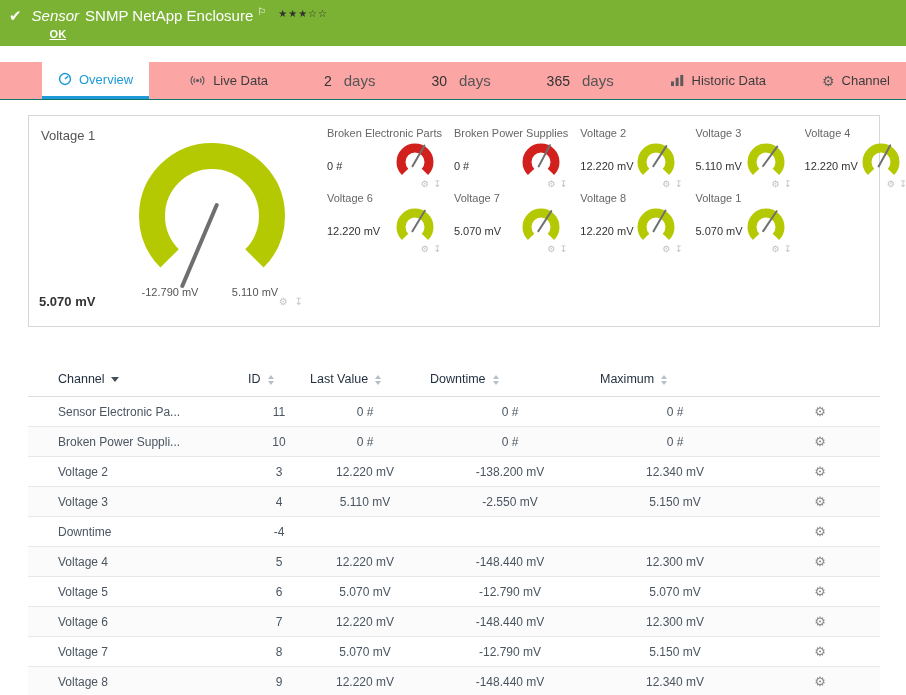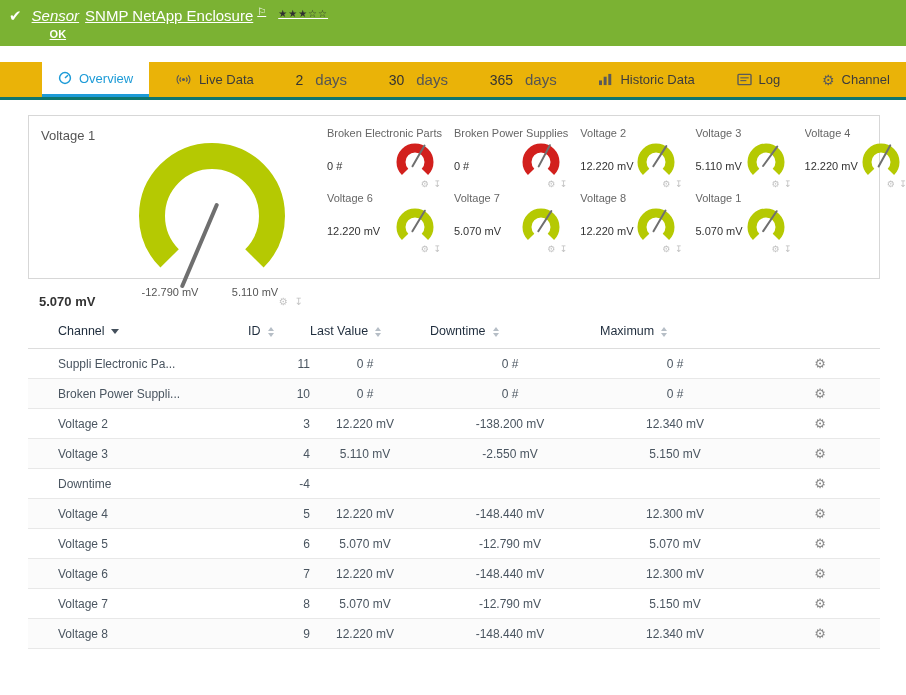--- a/index.html
+++ b/index.html
@@ -12,41 +12,41 @@
   *{box-sizing:border-box;margin:0;padding:0;}
   html,body{width:906px;height:695px;overflow:hidden;background:#fff;
     font-family:"Liberation Sans", sans-serif;}
   .page{width:906px;height:695px;position:relative;background:#fff;}
 
   
   .statusbar{height:46px;background:var(--status_green);display:flex;align-items:flex-start;
     padding:7px 0 0 9px;color:#fff;}
   .check{font-size:15px;color:#fff;line-height:18px;}
   .titleblock{margin-left:10px;}
-  .titleline{display:flex;align-items:baseline;text-decoration:underline;}
+  .titleline{display:flex;align-items:baseline;}
   .kind{font-style:italic;font-size:15px;}
   .sensor-name{font-size:15px;margin-left:6px;}
   .flag{font-size:10px;margin-left:4px;position:relative;top:-6px;}
   .stars{font-size:10px;color:#313131;margin-left:12px;letter-spacing:1px;position:relative;top:-4px;}
   .status-ok{font-size:11px;font-weight:bold;margin:4px 0 0 18px;text-decoration:underline;}
 
   
-  .tabs{margin-top:16px;height:38px;background:#eab308;border-bottom:3px solid #0f766e;
+  .tabs{margin-top:16px;height:38px;background:#fca5a5;border-bottom:1px solid #0f766e;
     display:flex;justify-content:space-between;padding-left:42px;}
   .tab{display:flex;align-items:center;gap:7px;padding:0 16px;font-size:13px;color:#3c3c3c;
     cursor:pointer;white-space:nowrap;}
   .tab .ticon{display:inline-flex;color:#5a5a5a;}
   .tab.active{color:var(--accent_blue);background:#fff;border-bottom:3px solid var(--accent_blue);}
   .tab.active .ticon{color:var(--accent_blue);}
   .tnum{font-size:14px;color:#333;}
   .tunit{font-size:15px;color:#555;margin-left:5px;}
   .gearglyph{font-size:14px;line-height:1;}
 
   
-  .gauge-panel{margin:15px 26px 0 28px;height:164px;border:1px solid #d7d7d7;background:#fff;
+  .gauge-panel{margin:15px 26px 0 28px;height:212px;border:1px solid #d7d7d7;background:#fff;
     display:flex;}
   .big-gauge{width:288px;position:relative;flex:none;}
   .bg-name{position:absolute;top:12px;left:12px;font-size:13px;color:#555;}
   .bg-svg{position:absolute;top:18px;left:98px;width:170px;height:165px;}
   .bg-min,.bg-max{position:absolute;top:170px;font-size:11px;color:#555;transform:translateX(-50%);}
   .bg-min{left:141px;}
   .bg-max{left:226px;}
   .bg-value{position:absolute;top:178px;left:10px;font-size:13px;font-weight:bold;color:#333;}
   .bg-icons{position:absolute;right:12px;top:180px;font-size:10px;color:#c2c2c2;letter-spacing:2px;}
 
@@ -62,21 +62,21 @@
   
   table.channels{margin:33px 26px 0 28px;width:852px;border-collapse:collapse;table-layout:fixed;
     font-size:12px;}
   .channels col.c1{width:192px}.channels col.c2{width:90px}.channels col.c3{width:120px}
   .channels col.c4{width:170px}.channels col.c5{width:160px}.channels col.c6{width:120px}
   .channels th{font-weight:normal;font-size:12.5px;color:#1f2d3d;padding:12px 0 10px;
     border-bottom:1px solid #ddd;text-align:left;}
   .channels td{padding:7px 0;border-bottom:1px solid #e8e8e8;color:#4a5560;}
   .channels tbody tr:nth-child(even){background:#fbfbfb;}
   .pl{padding-left:30px !important;text-align:left;}
-  .pl2{padding-left:28px !important;text-align:right;}
+  .pl2{padding-left:28px !important;text-align:center;}
   .ar{text-align:center;padding-right:10px !important;}
   .ac{text-align:center !important;}
   .sort{display:inline-flex;flex-direction:column;margin-left:7px;vertical-align:middle;gap:2px;}
   .sort i{display:block;width:0;height:0;border-left:3.5px solid transparent;border-right:3.5px solid transparent;}
   .sort .up{border-bottom:4px solid #b6bec6;}
   .sort .dn{border-top:4px solid #b6bec6;}
   .sort-active{display:inline-block;margin-left:6px;vertical-align:middle;width:0;height:0;
     border-left:4px solid transparent;border-right:4px solid transparent;border-top:5px solid #44505c;}
   .rowgear{font-size:13px;color:#8a8a8a;cursor:pointer;}
   .nowrap{white-space:nowrap;overflow:hidden;text-overflow:ellipsis;}
@@ -135,30 +135,20 @@
     </div>
     <div class="tab">
       <span class="ticon">
         <svg width="15" height="13" viewBox="0 0 16 14">
             <rect x="1" y="8" width="3.2" height="5" fill="currentColor"></rect>
             <rect x="6" y="4" width="3.2" height="9" fill="currentColor"></rect>
             <rect x="11" y="1" width="3.2" height="12" fill="currentColor"></rect>
           </svg>
       </span>
       <span>Historic Data</span>
-    </div>
-    <div class="tab">
-      <span class="ticon">
-        <svg width="15" height="13" viewBox="0 0 16 14">
-            <rect x="1" y="1.5" width="14" height="11" rx="1" fill="none" stroke="currentColor" stroke-width="1.5"></rect>
-            <line x1="3.5" y1="5.2" x2="12.5" y2="5.2" stroke="currentColor" stroke-width="1.2"></line>
-            <line x1="3.5" y1="8.2" x2="10" y2="8.2" stroke="currentColor" stroke-width="1.2"></line>
-          </svg>
-      </span>
-      <span>Log</span>
     </div>
     <div class="tab">
       <span class="ticon gearglyph">⚙</span>
       <span>Channel</span>
     </div>
   </nav>
 
   <section class="gauge-panel">
     <div class="big-gauge">
       <div class="bg-name">Voltage 1</div>
@@ -311,21 +301,21 @@
             </span></th>
         <th class="ar"><span>Maximum</span><span class="sort">
               <i class="up"></i>
               <i class="dn"></i>
             </span></th>
         <th class="ac"></th>
       </tr>
     </thead>
     <tbody id="tableBody">
         <tr>
-          <td class="pl nowrap">Suppli Electronic Pa...</td>
+          <td class="pl nowrap">Sensor Electronic Pa...</td>
           <td class="pl2">11</td>
           <td class="ar">0 #</td>
           <td class="ar">0 #</td>
           <td class="ar">0 #</td>
           <td class="ac"><span class="rowgear">⚙</span></td>
         </tr>
         <tr>
           <td class="pl nowrap">Broken Power Suppli...</td>
           <td class="pl2">10</td>
           <td class="ar">0 #</td>

